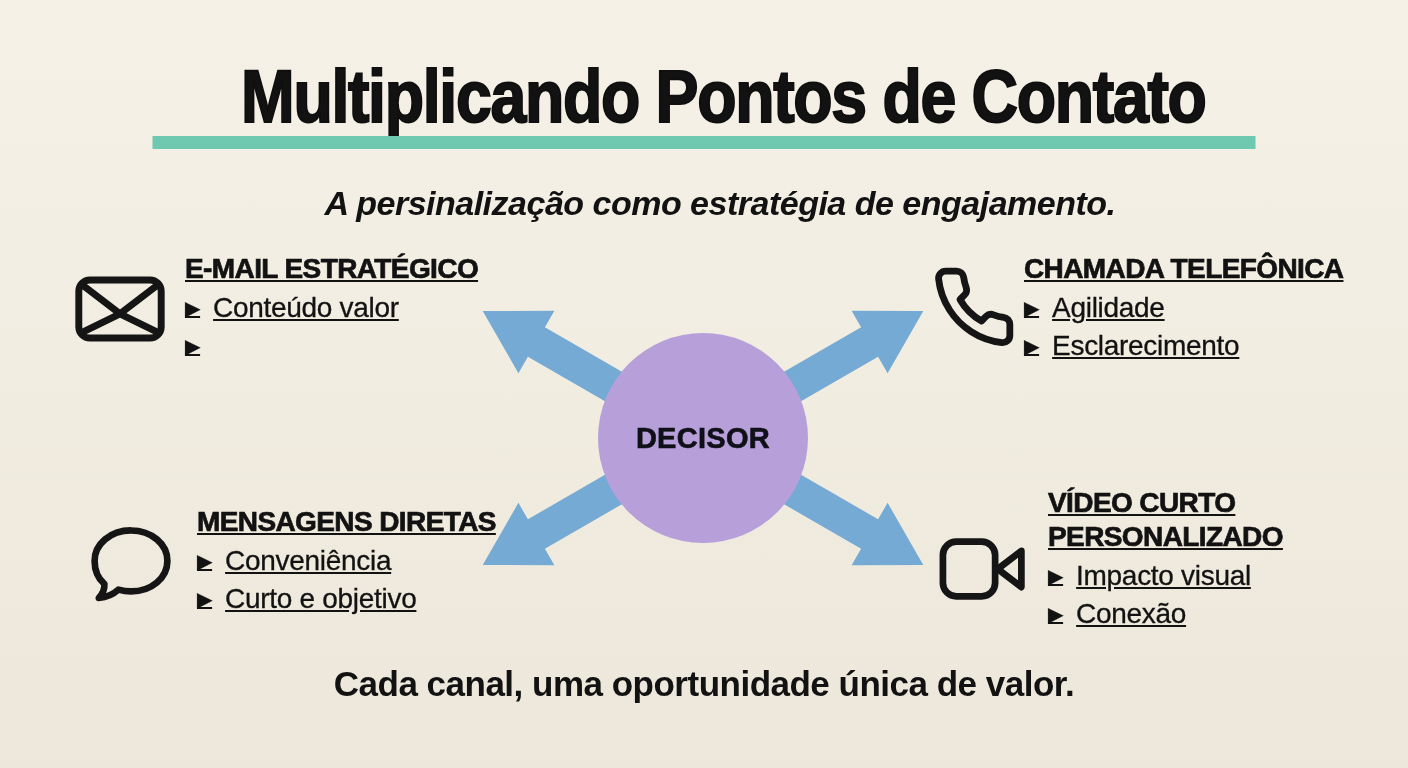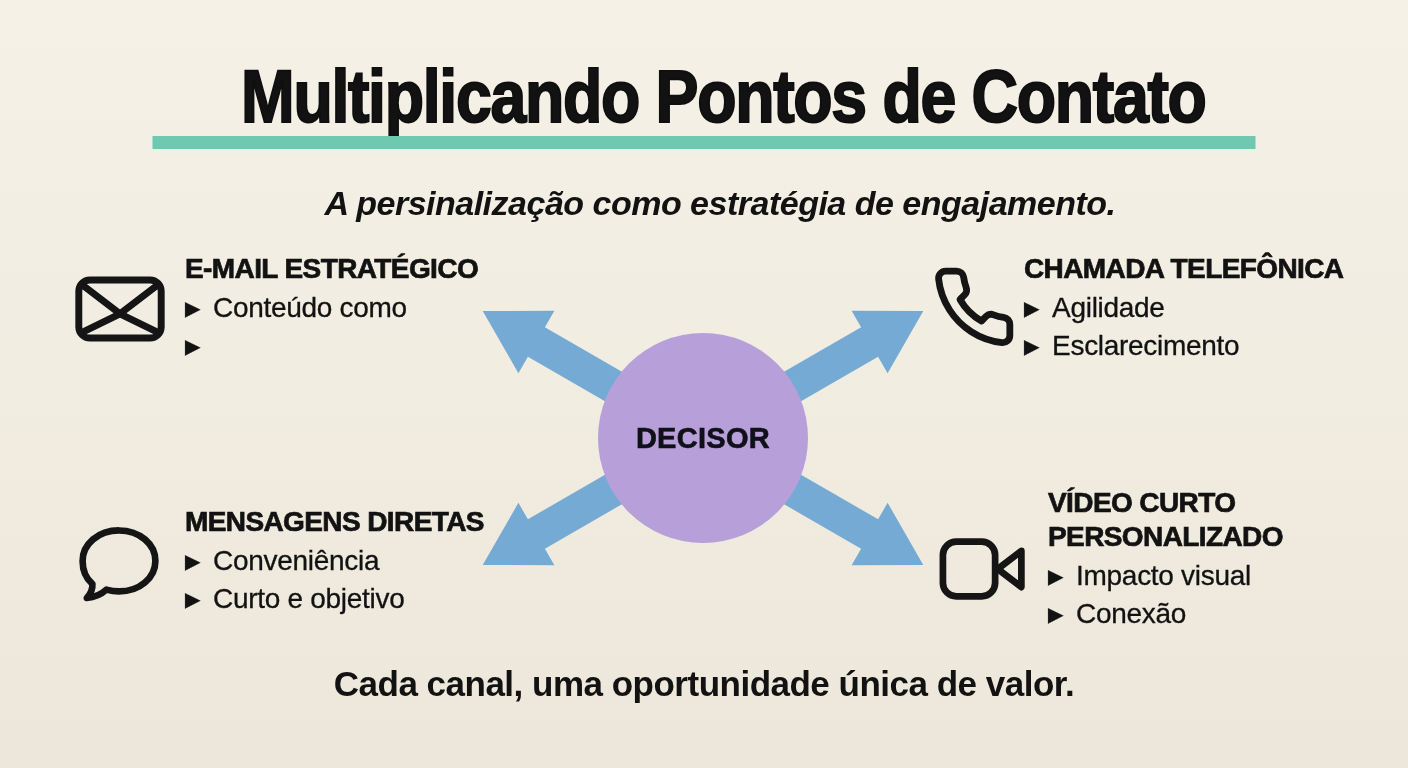--- a/index.html
+++ b/index.html
@@ -50,21 +50,21 @@
     font-size: 34px;
     font-weight: 600;
     letter-spacing: -0.5px;
   }
 
   
   .channel { position: absolute; display: flex; align-items: flex-start; }
   .iconbox { flex: none; display: block; }
   .iconbox svg { display: block; }
   .icon-stroke { fill: none; stroke: #151515; stroke-linecap: round; stroke-linejoin: round; }
-  .channel-body { flex: none; }
+  .channel-body { flex: none; text-decoration: underline; }
   .channel-title {
     margin: 0 0 4px 0;
     font-size: 28px;
     font-weight: 800;
     letter-spacing: -0.6px;
     line-height: 34px;
     -webkit-text-stroke: 0.7px #121212;
   }
   .bullet {
     display: flex;
@@ -82,21 +82,21 @@
     font-family: "DejaVu Sans", sans-serif;
     font-size: 20px;
     line-height: 33px;
     transform: translateY(1px);
   }
 
   #ch-email    { left: 75px;  top: 252px; gap: 20px; }
   #ch-email    .iconbox { margin-top: 24px; }
   #ch-phone    { left: 931px; top: 252px; gap: 7px; }
   #ch-phone    .iconbox { margin-top: 12px; }
-  #ch-messages { left: 77px;  top: 505px; gap: 24px; }
+  #ch-messages { left: 89px;  top: 505px; gap: 24px; }
   #ch-messages .iconbox { margin-top: 16px; }
   #ch-video    { left: 938px; top: 486px; gap: 22px; }
   #ch-video    .iconbox { margin-top: 48px; }
   #ch-video    .channel-body { width: 310px; }
   #ch-video    .channel-title { white-space: normal; }
 
   
   .diagram {
     position: absolute;
     left: 440px; top: 270px;
@@ -142,21 +142,21 @@
       <svg width="90" height="66" viewBox="0 0 26 19">
         <rect class="icon-stroke" x="1.1" y="1.1" width="23.8" height="16.8" rx="3.2" stroke-width="2"></rect>
         <path class="icon-stroke" stroke-width="2" d="M2.8,3.1 L13,10.9 L23.2,3.1"></path>
         <path class="icon-stroke" stroke-width="2" d="M2.8,15.9 L13,10.9 M23.2,15.9 L13,10.9"></path>
       </svg>
     </span>
     <div class="channel-body">
       <h2 class="channel-title">E-MAIL ESTRATÉGICO</h2>
       <div class="bullet">
         <span class="marker">▶</span>
-        <span class="bullet-text">Conteúdo como</span>
+        <span class="bullet-text">Conteúdo valor</span>
       </div>
       <div class="bullet">
         <span class="marker">▶</span>
       </div>
     </div>
   </section>
 
   <section class="channel" id="ch-phone">
     <span class="iconbox">
       <svg width="86" height="86" viewBox="0 0 24 24">

